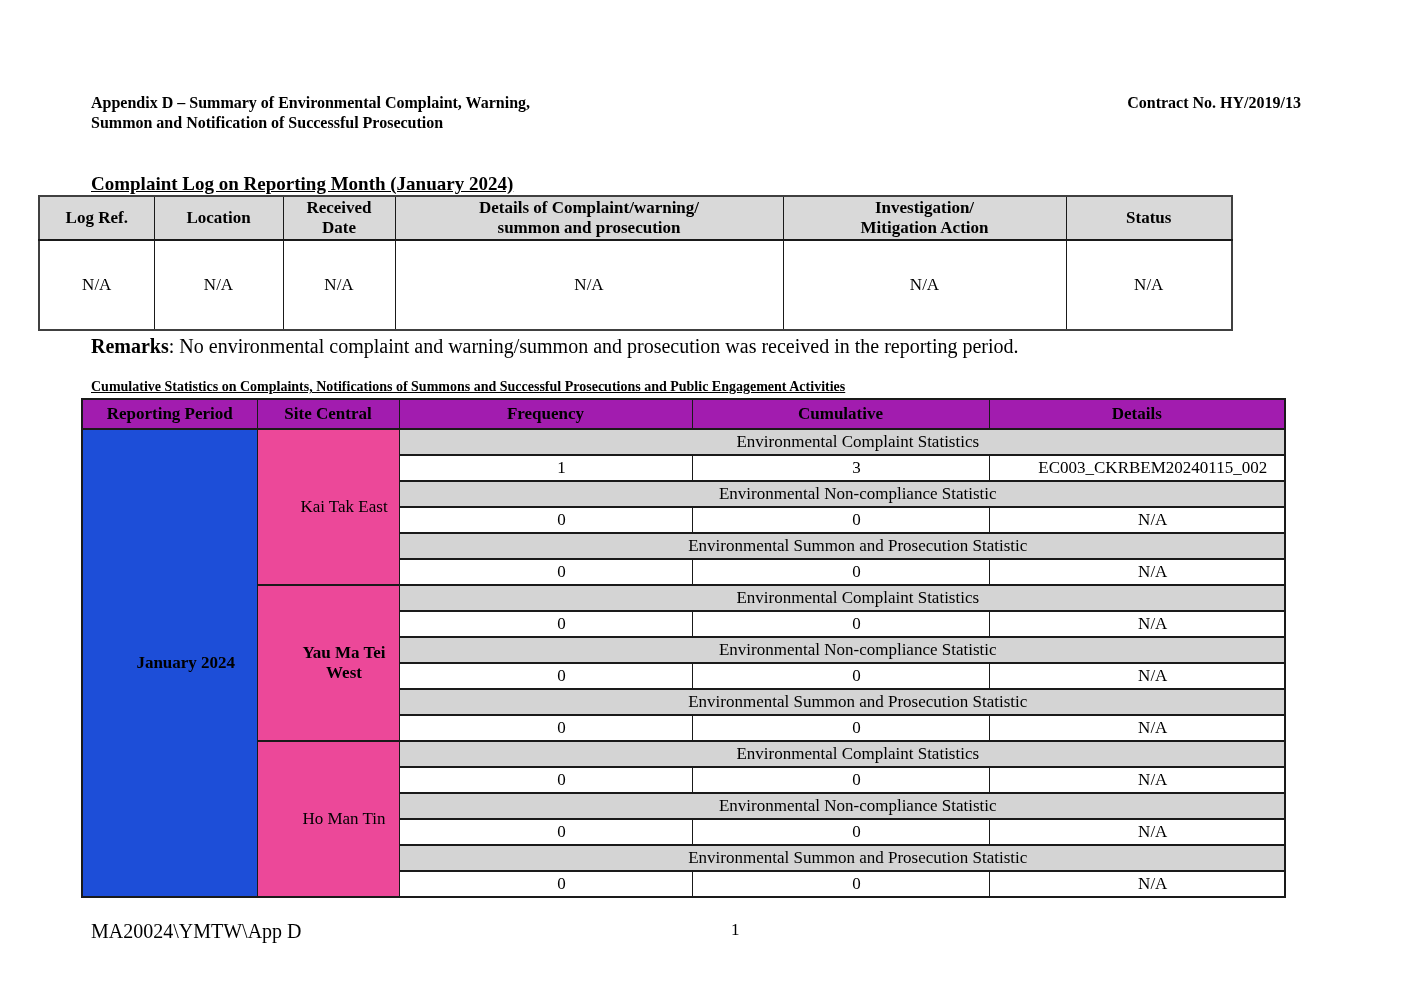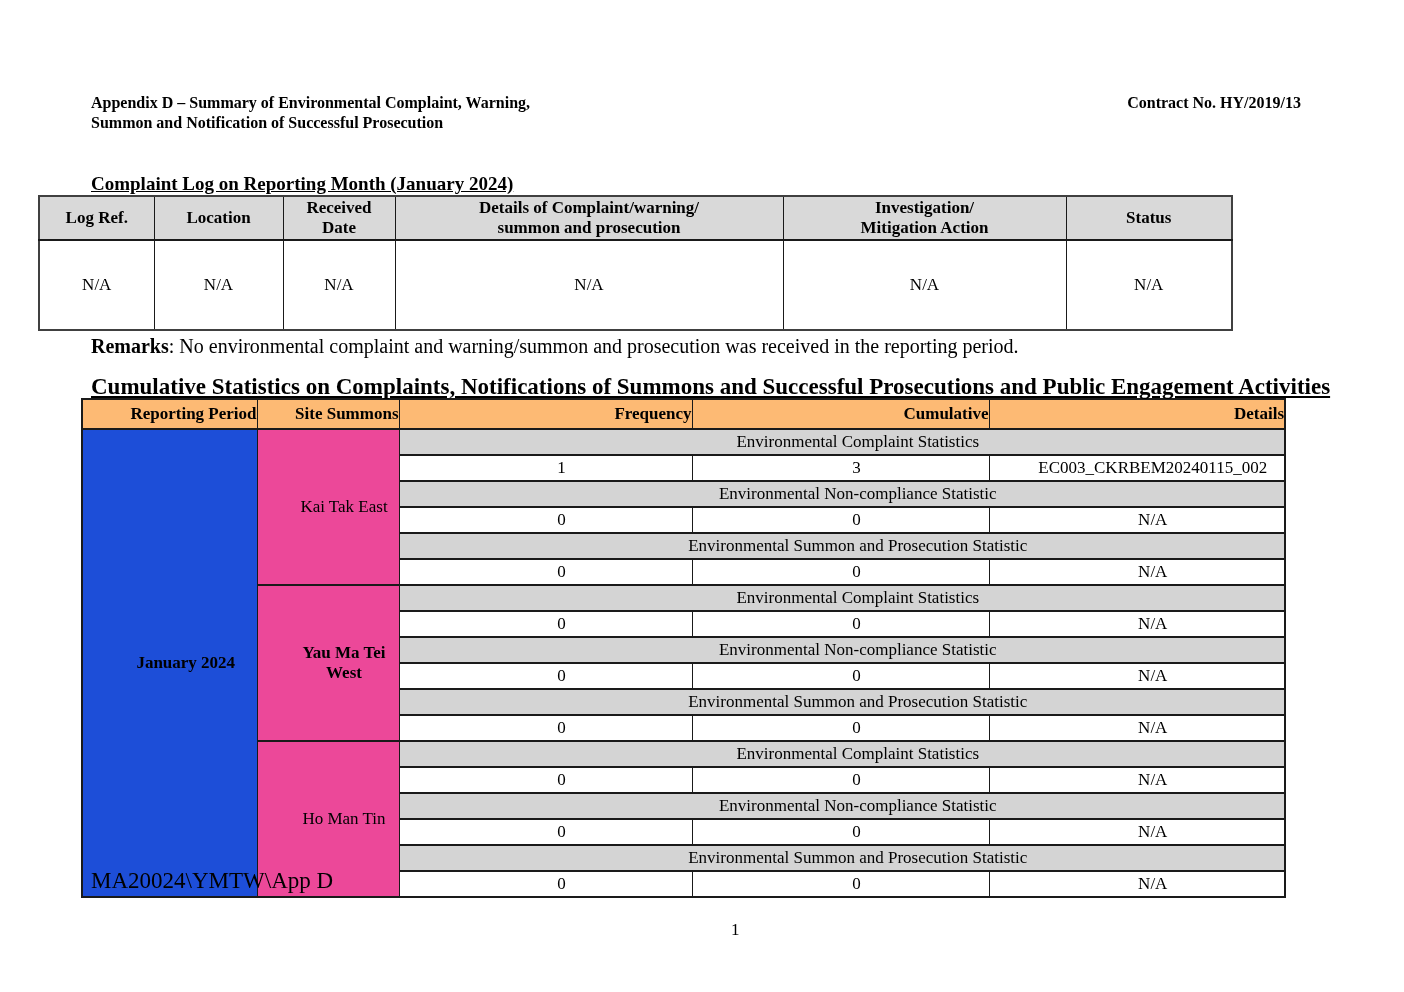--- a/index.html
+++ b/index.html
@@ -30,21 +30,21 @@
   
   .sec-title {
     margin: 40px 0 0 91px;
     font-size: 19px;
     font-weight: bold;
     text-decoration: underline;
     line-height: 22px;
   }
   .sec-title2 {
     margin: 19px 0 0 91px;
-    font-size: 23px;
+    font-size: 14px;
     font-weight: bold;
     text-decoration: underline;
     line-height: 22px;
   }
 
   
   table { border-collapse: collapse; table-layout: fixed; }
   .t1 {
     margin-left: 38px;
     width: 1193px;
@@ -85,41 +85,40 @@
     border-right: 1px solid #1a1a1a;
     border-top: 2px solid #1a1a1a;
     border-bottom: 2px solid #1a1a1a;
     text-align: center;
     vertical-align: middle;
     padding: 0;
     font-size: 17px;
     line-height: 20px;
   }
   .t2 th {
-    background: #fdba74;
+    background: #a21caf;
     font-weight: bold;
     height: 28px;
-    text-align: right;
   }
   .t2 td { height: 24px; padding-left: 32px; }
   .t2-period {
     background: #1d4ed8;
     font-weight: bold;
   }
   .t2-site { background: #ec4899; }
   .t2-site.bold { font-weight: bold; }
   .t2-band { background: #d4d4d4; }
   .t2-val { background: #ffffff; }
 
   
   .footer-ref {
     position: absolute;
     left: 91px;
-    top: 868px;
-    font-size: 23px;
+    top: 920px;
+    font-size: 20px;
   }
   .footer-page {
     position: absolute;
     left: 731px;
     top: 920px;
     font-size: 17px;
   }
 </style>
 </head>
 <body>
@@ -178,21 +177,21 @@
     <colgroup>
       <col style="width:175px">
         <col style="width:142px">
         <col style="width:293px">
       <col style="width:297px">
         <col style="width:296px">
     </colgroup>
     <tbody>
         <tr>
       <th>Reporting Period</th>
-      <th>Site Summons</th>
+      <th>Site Central</th>
       <th>Frequency</th>
       <th>Cumulative</th>
       <th>Details</th>
     </tr>
 
     <tr>
       <td class="t2-period" rowspan="18">January 2024</td>
       <td class="t2-site" rowspan="6">Kai Tak East</td>
       <td class="t2-band" colspan="3">Environmental Complaint Statistics</td>
     </tr>

